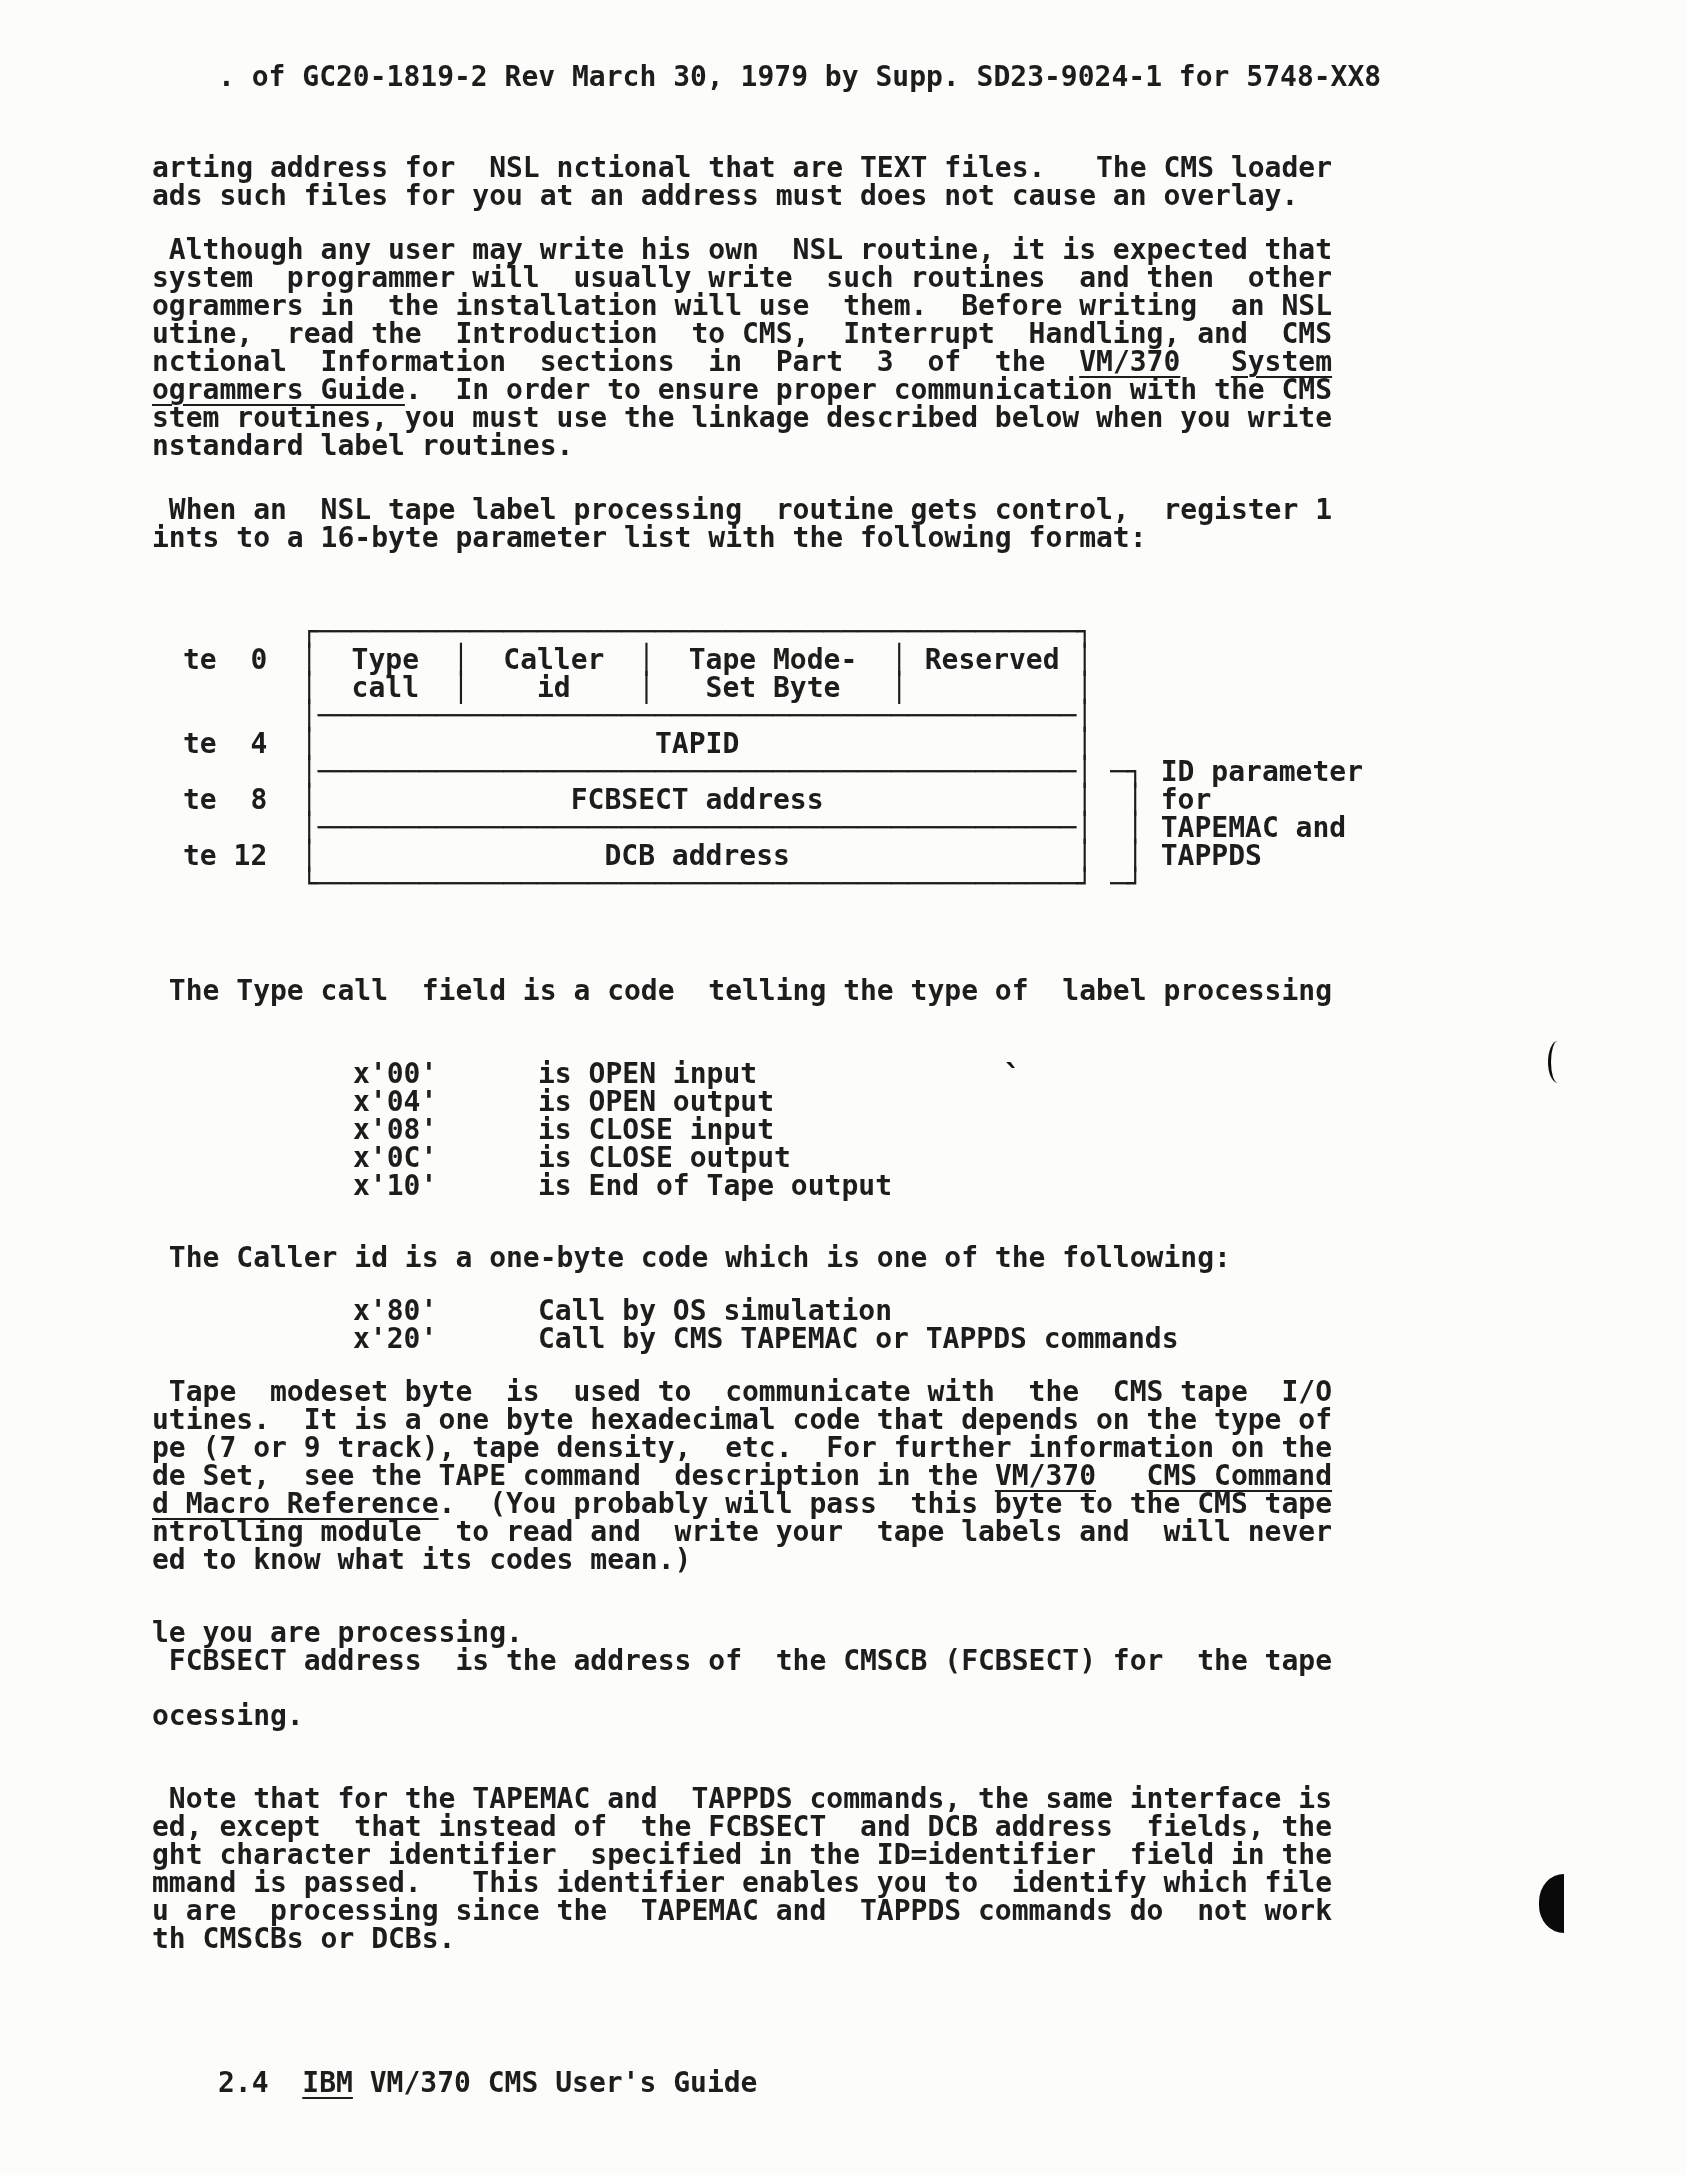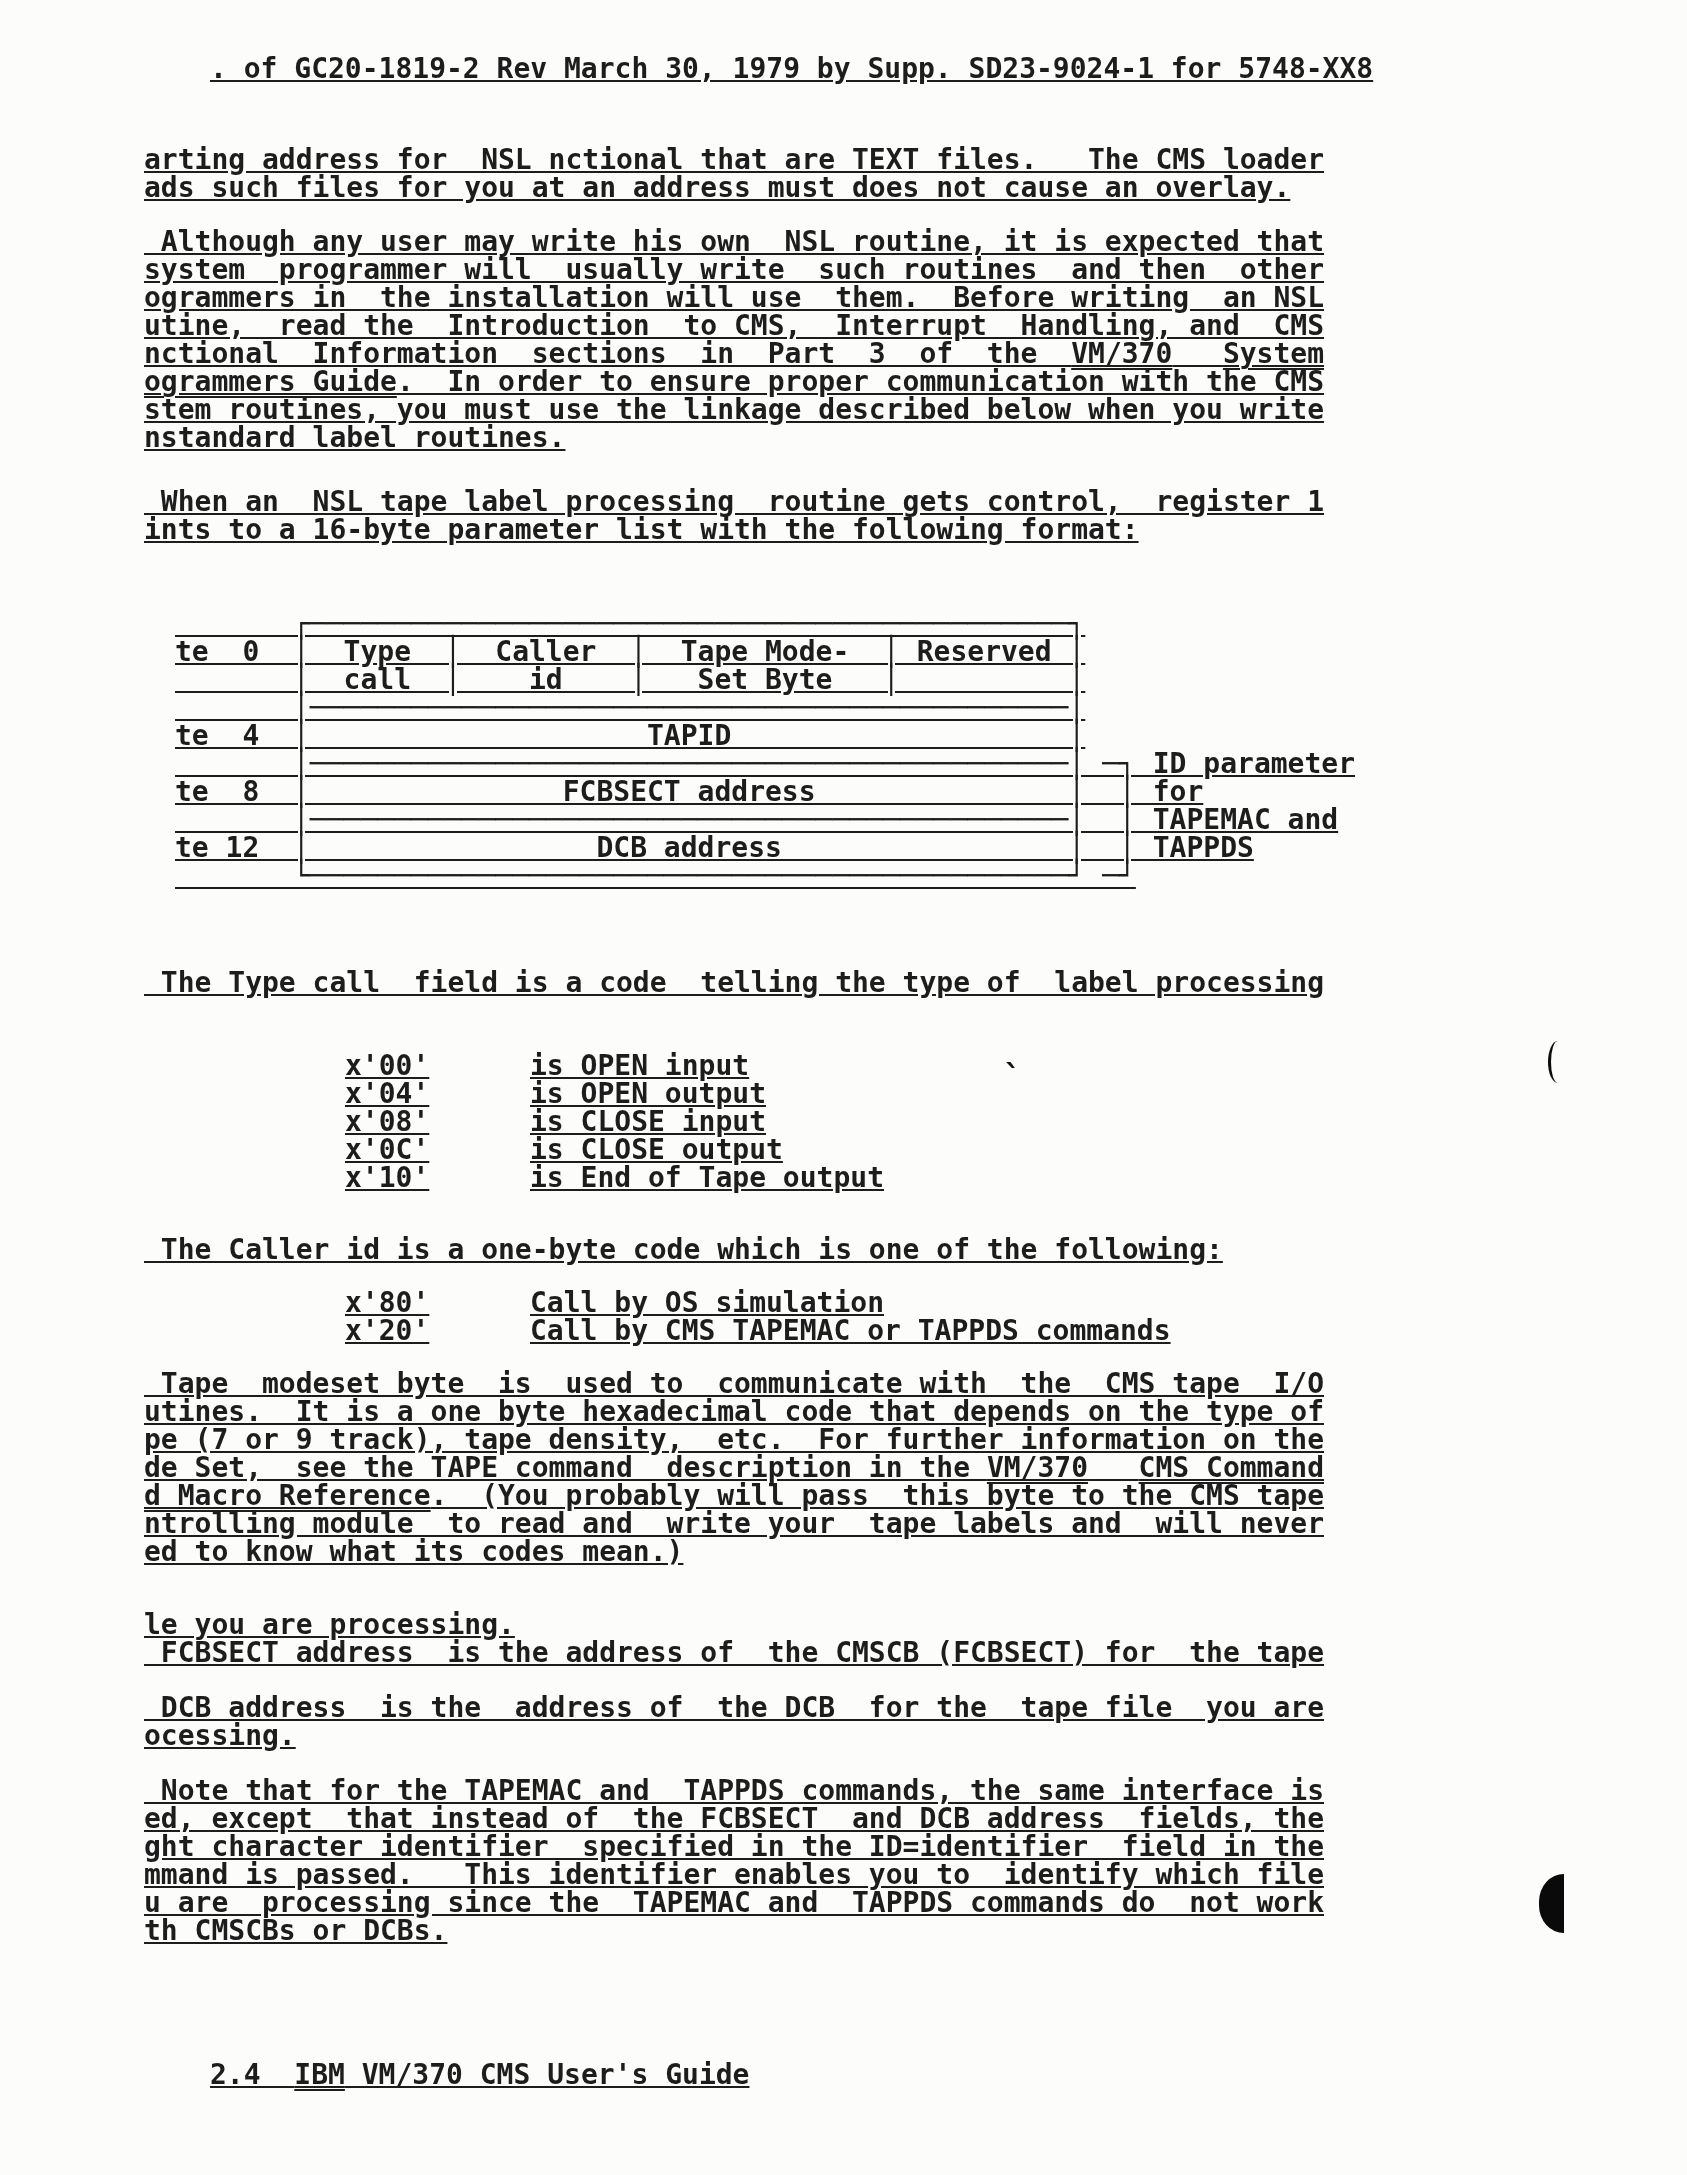--- a/index.html
+++ b/index.html
@@ -10,22 +10,21 @@
     overflow:hidden;
     font-family:"DejaVu Sans Mono", monospace;
     font-weight:700;
     color:#1d1d1d;
   }
   .block{
     position:absolute;
     white-space:pre;
     font-size:28px;
     line-height:28px;
-    margin:0;
-    text-decoration:underline;
+    margin:8px;
   }
   .block .line{white-space:pre;}
   .u{
     text-decoration:underline;
     text-underline-offset:4.7px;
     text-decoration-thickness:1.9px;
   }
   .hex-row{display:flex;white-space:pre;}
   .hex-code{width:185px;flex:0 0 185px;}
   .artifact{position:absolute;}
@@ -63,21 +62,21 @@
   <div class="block" style="left:345px;top:1052px"><div class="hex-row line"><span class="hex-code">x'00'</span><span>is OPEN input</span></div><div class="hex-row line"><span class="hex-code">x'04'</span><span>is OPEN output</span></div><div class="hex-row line"><span class="hex-code">x'08'</span><span>is CLOSE input</span></div><div class="hex-row line"><span class="hex-code">x'0C'</span><span>is CLOSE output</span></div><div class="hex-row line"><span class="hex-code">x'10'</span><span>is End of Tape output</span></div></div>
 
   <div class="block" style="left:144px;top:1236px"><div class="line"> The Caller id is a one-byte code which is one of the following:</div></div>
 
   <div class="block" style="left:345px;top:1289px"><div class="hex-row line"><span class="hex-code">x'80'</span><span>Call by OS simulation</span></div><div class="hex-row line"><span class="hex-code">x'20'</span><span>Call by CMS TAPEMAC or TAPPDS commands</span></div></div>
 
   <div class="block" style="left:144px;top:1370px"><div class="line"> Tape  modeset byte  is  used to  communicate with  the  CMS tape  I/O</div><div class="line">utines.  It is a one byte hexadecimal code that depends on the type of</div><div class="line">pe (7 or 9 track), tape density,  etc.  For further information on the</div><div class="line"><span>de Set,  see the TAPE command  description in the </span><span class="u">VM/370</span><span>   </span><span class="u">CMS Command</span></div><div class="line"><span class="u">d Macro Reference</span><span>.  (You probably will pass  this byte to the CMS tape</span></div><div class="line">ntrolling module  to read and  write your  tape labels and  will never</div><div class="line">ed to know what its codes mean.)</div></div>
 
   <div class="block" style="left:144px;top:1611px"><div class="line">le you are processing.</div><div class="line"> FCBSECT address  is the address of  the CMSCB (FCBSECT) for  the tape</div></div>
 
-  <div class="block" style="left:144px;top:1694px"><div class="line"> DCB address  is the  address of  the DCB  for the  tape file  you are</div><div class="line">ocessing.</div></div>
+  <div class="block" style="left:144px;top:1694px"><div class="line">ocessing.</div></div>
 
   <div class="block" style="left:144px;top:1777px"><div class="line"> Note that for the TAPEMAC and  TAPPDS commands, the same interface is</div><div class="line">ed, except  that instead of  the FCBSECT  and DCB address  fields, the</div><div class="line">ght character identifier  specified in the ID=identifier  field in the</div><div class="line">mmand is passed.   This identifier enables you to  identify which file</div><div class="line">u are  processing since the  TAPEMAC and  TAPPDS commands do  not work</div><div class="line">th CMSCBs or DCBs.</div></div>
 
   <div class="block" style="left:210px;top:2061px"><div class="line"><span>2.4  </span><span class="u">IBM</span><span> VM/370 CMS User's Guide</span></div></div>
 
   <div class="artifact artifact-tick" style="left:1003px;top:1058px">`</div>
 
   <div class="artifact artifact-stroke" style="left:1548px;top:1041px"></div>
 
   <div class="artifact artifact-crescent" style="left:1539px;top:1874px"></div>

